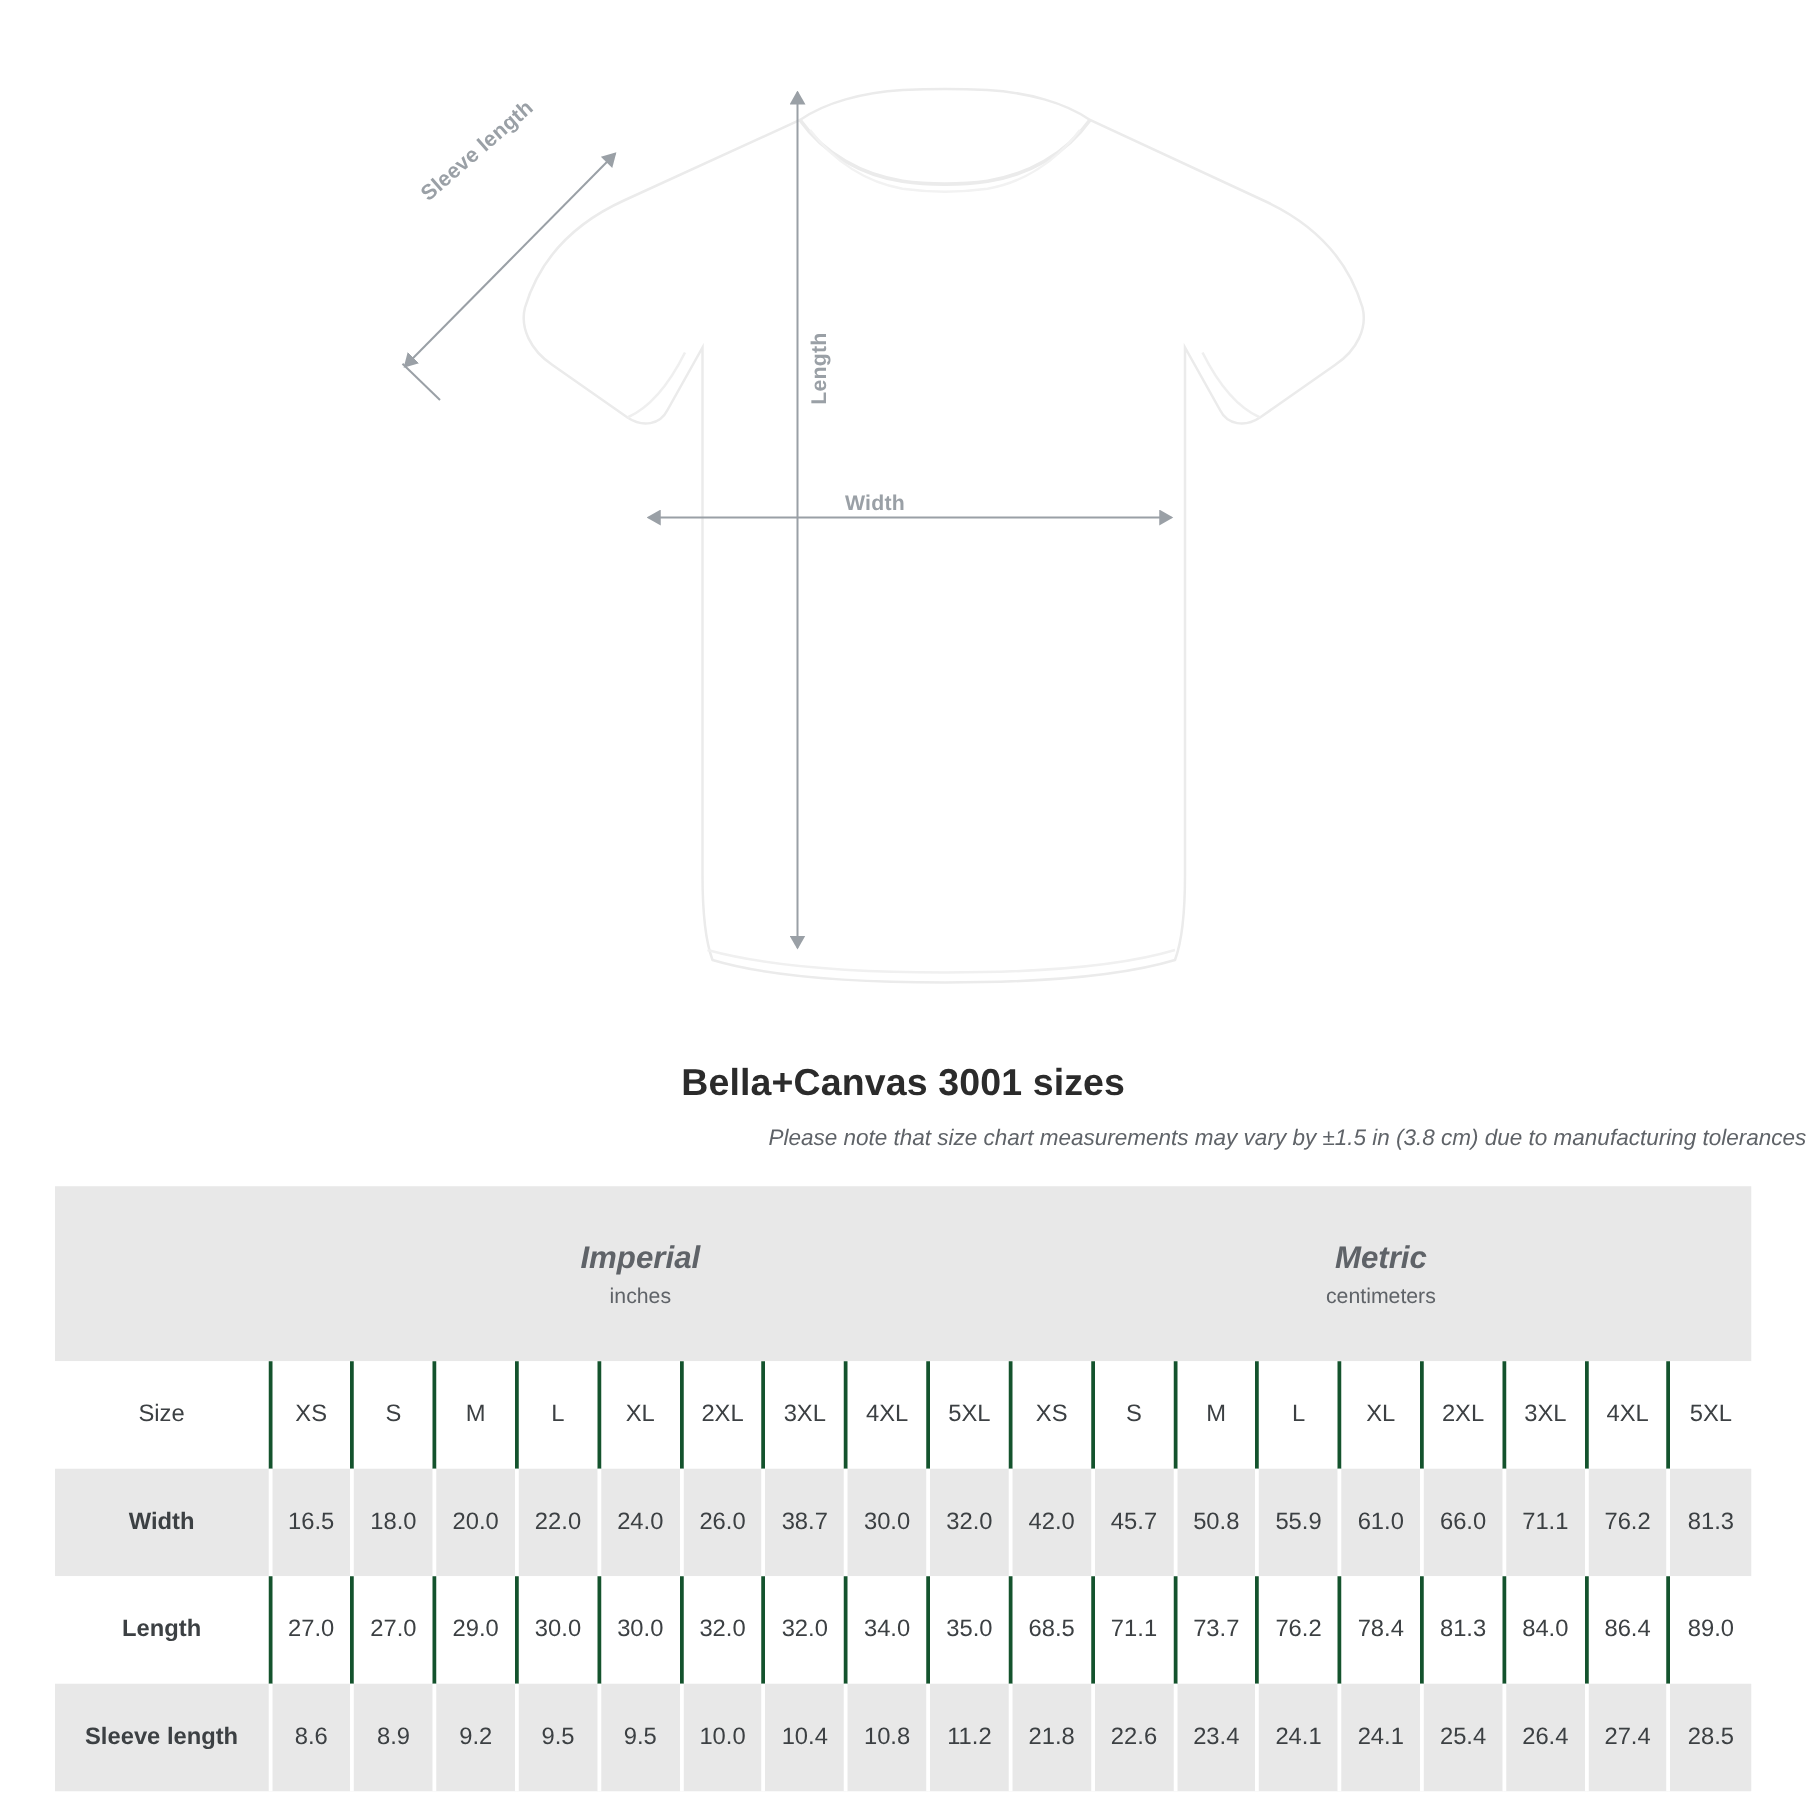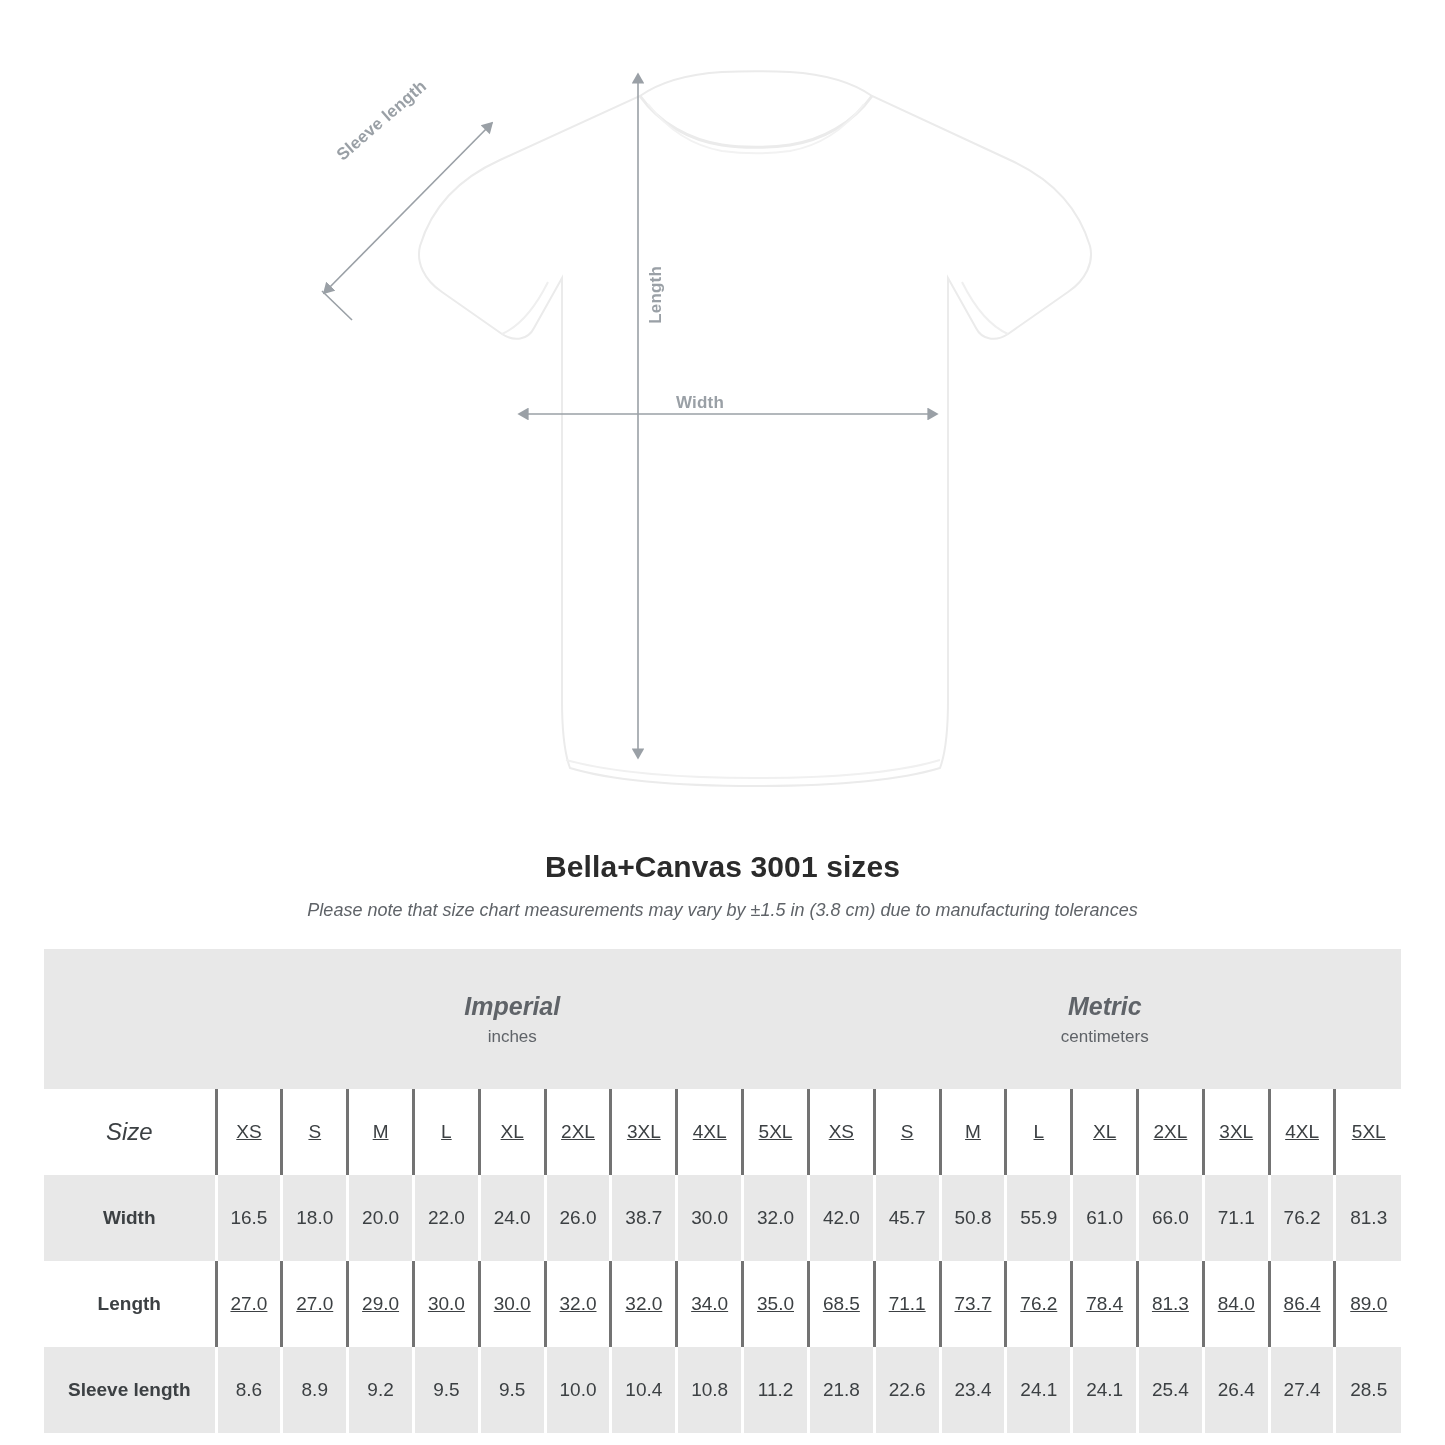--- a/index.html
+++ b/index.html
@@ -65,20 +65,21 @@
     font-size: 30px;
     font-weight: bold;
     color: #2b2b2b;
     letter-spacing: 0.1px;
   }
   .chart-note {
     margin-top: 16px;
     font-size: 18px;
     font-style: italic;
     color: #5f6368;
+    text-align: right;
   }
 
   
   .table-wrap {
     margin: 28px 44px 0 44px;
     width: 1357px;
   }
   table.size-table {
     border-collapse: collapse;
     width: 100%;
@@ -110,22 +111,21 @@
   }
   
   .head-row td {
     height: 84px;
     font-size: 19px;
     font-weight: bold;
     color: #3c4043;
     background: #ffffff;
   }
   .head-row td.rowlabel {
-    font-size: 24px;
-    font-style: italic;
+    font-size: 19px;
   }
   .data-row td {
     height: 84px;
     font-size: 19px;
     color: #3c4043;
   }
   .data-row td.rowlabel {
     font-weight: bold;
   }
   .row-shaded td {
@@ -133,22 +133,21 @@
   }
   .row-plain td {
     background: #ffffff;
   }
   
   .head-row td + td,
   .data-row td + td {
     border-left: 3px solid #ffffff;
   }
   .row-plain td + td {
-    border-left: 3px solid #737373;
-    text-decoration: underline;
+    border-left: 3px solid #14532d;
   }
   .col-label { width: 172px; }
   .col-val { width: 65.8px; }
 </style>
 </head>
 <body>
 
 <div class="page">
 
   <div class="illustration">

